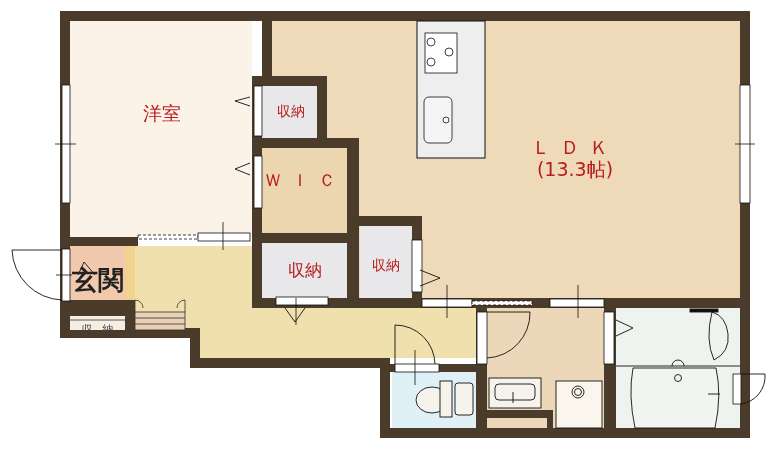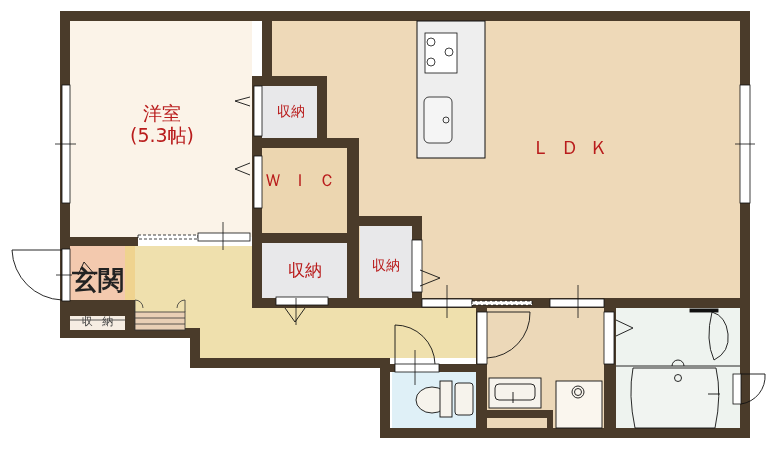--- a/index.html
+++ b/index.html
@@ -2,21 +2,21 @@
 <html><head>
 <meta charset="utf-8">
 <style>
   html, body { margin: 0; padding: 0; background: #ffffff; }
   body { width: 778px; height: 464px; overflow: hidden; position: relative; font-family: "DejaVu Sans", sans-serif; }
   #plan { position: absolute; left: 0; top: 0; width: 778px; height: 464px; }
   .lbl { position: absolute; color: #b91c1c; text-align: center; white-space: nowrap; line-height: 1.15; font-family: "DejaVu Sans", sans-serif; }
   .lbl.big { font-size: 19px; }
   .lbl.med { font-size: 17px; }
   .lbl.sm { font-size: 14px; }
-  .lbl.xs { font-size: 11px; color: #444; letter-spacing: 3px; }
+  .lbl.xs { font-size: 11px; color: #444; letter-spacing: 3px; margin-top: 8px; }
   .lbl.bold { font-weight: bold; font-size: 26px; color: #222; }
   .wide { letter-spacing: 10px; }
 </style>
 </head>
 <body>
 
 <svg id="plan" viewBox="0 0 778 464" xmlns="http://www.w3.org/2000/svg">
 
   <g fill="#4a3b2a">
 
@@ -159,25 +159,25 @@
     <line x1="223" y1="222" x2="223" y2="250"></line>
     <line x1="447" y1="285" x2="447" y2="318"></line>
     <line x1="578" y1="285" x2="578" y2="318"></line>
     <line x1="296" y1="298" x2="296" y2="325"></line>
     <line x1="415" y1="350" x2="415" y2="385"></line>
   </g>
 </svg>
 
 <div class="lbl big" style="left:112px; top:103px; width:100px;">
   <div>洋室</div>
-  <div>(5.3帖)</div>
 </div>
 
 <div class="lbl big" style="left:520px; top:137px; width:110px;">
   <div class="wide">ＬＤＫ</div>
+  <div>(13.3帖)</div>
 </div>
 
 <div class="lbl med" style="left:262px; top:171px; width:86px;">
   <div class="wide">ＷＩＣ</div>
 </div>
 
 <div class="lbl sm" style="left:266px; top:103px; width:50px;">収納</div>
 <div class="lbl med" style="left:264px; top:261px; width:82px;">収納</div>
 <div class="lbl sm" style="left:360px; top:257px; width:52px;">収納</div>
 <div class="lbl bold" style="left:70px; top:266px; width:56px;">玄関</div>

